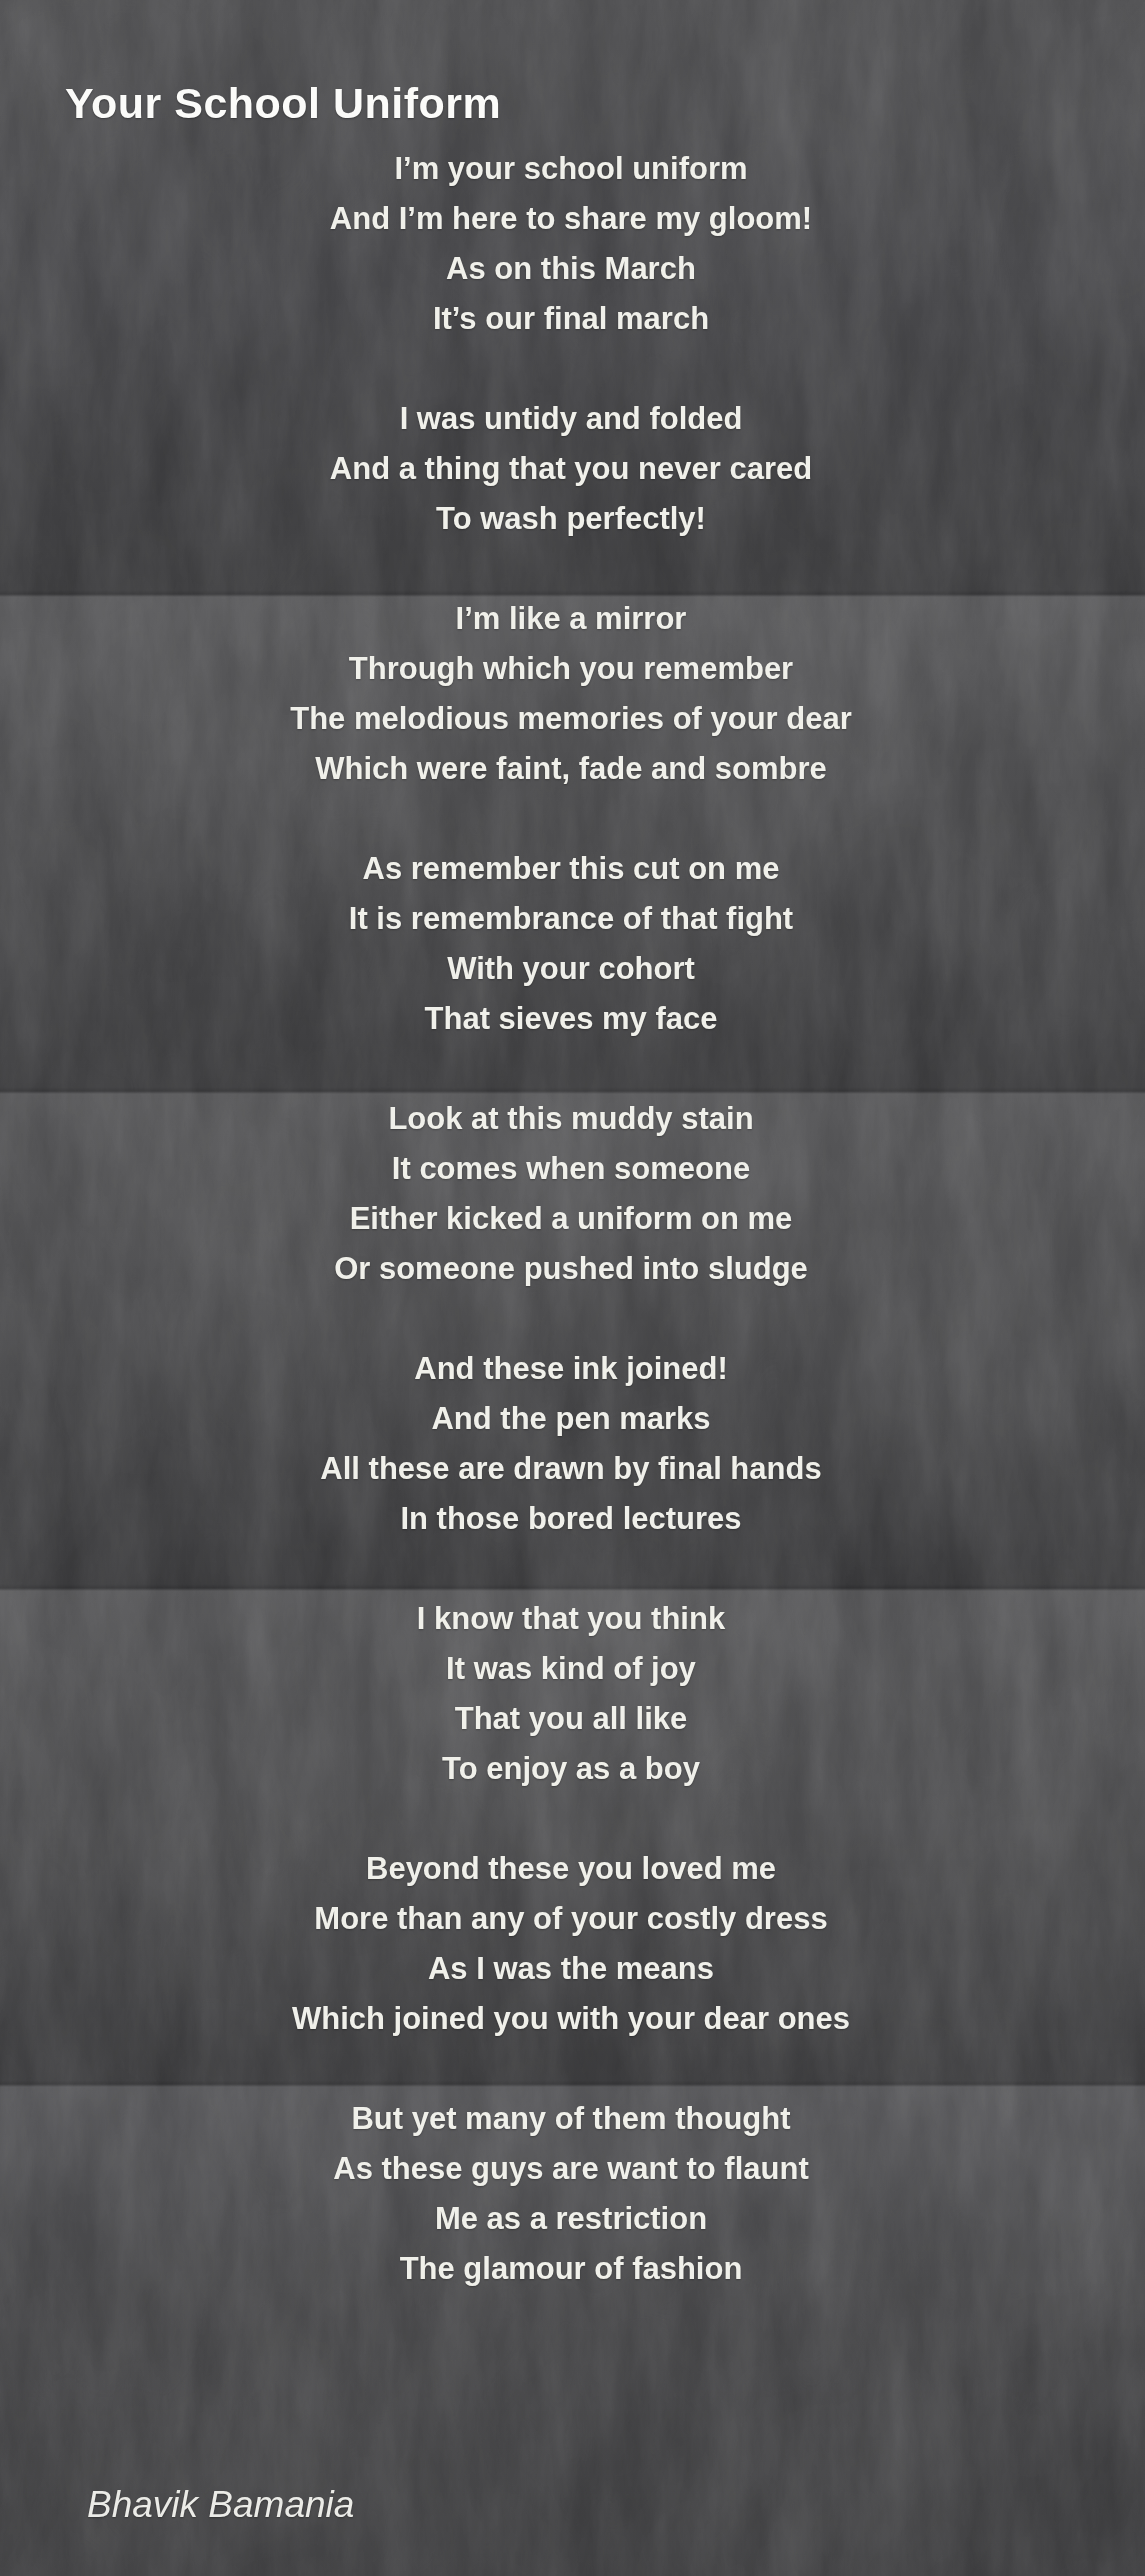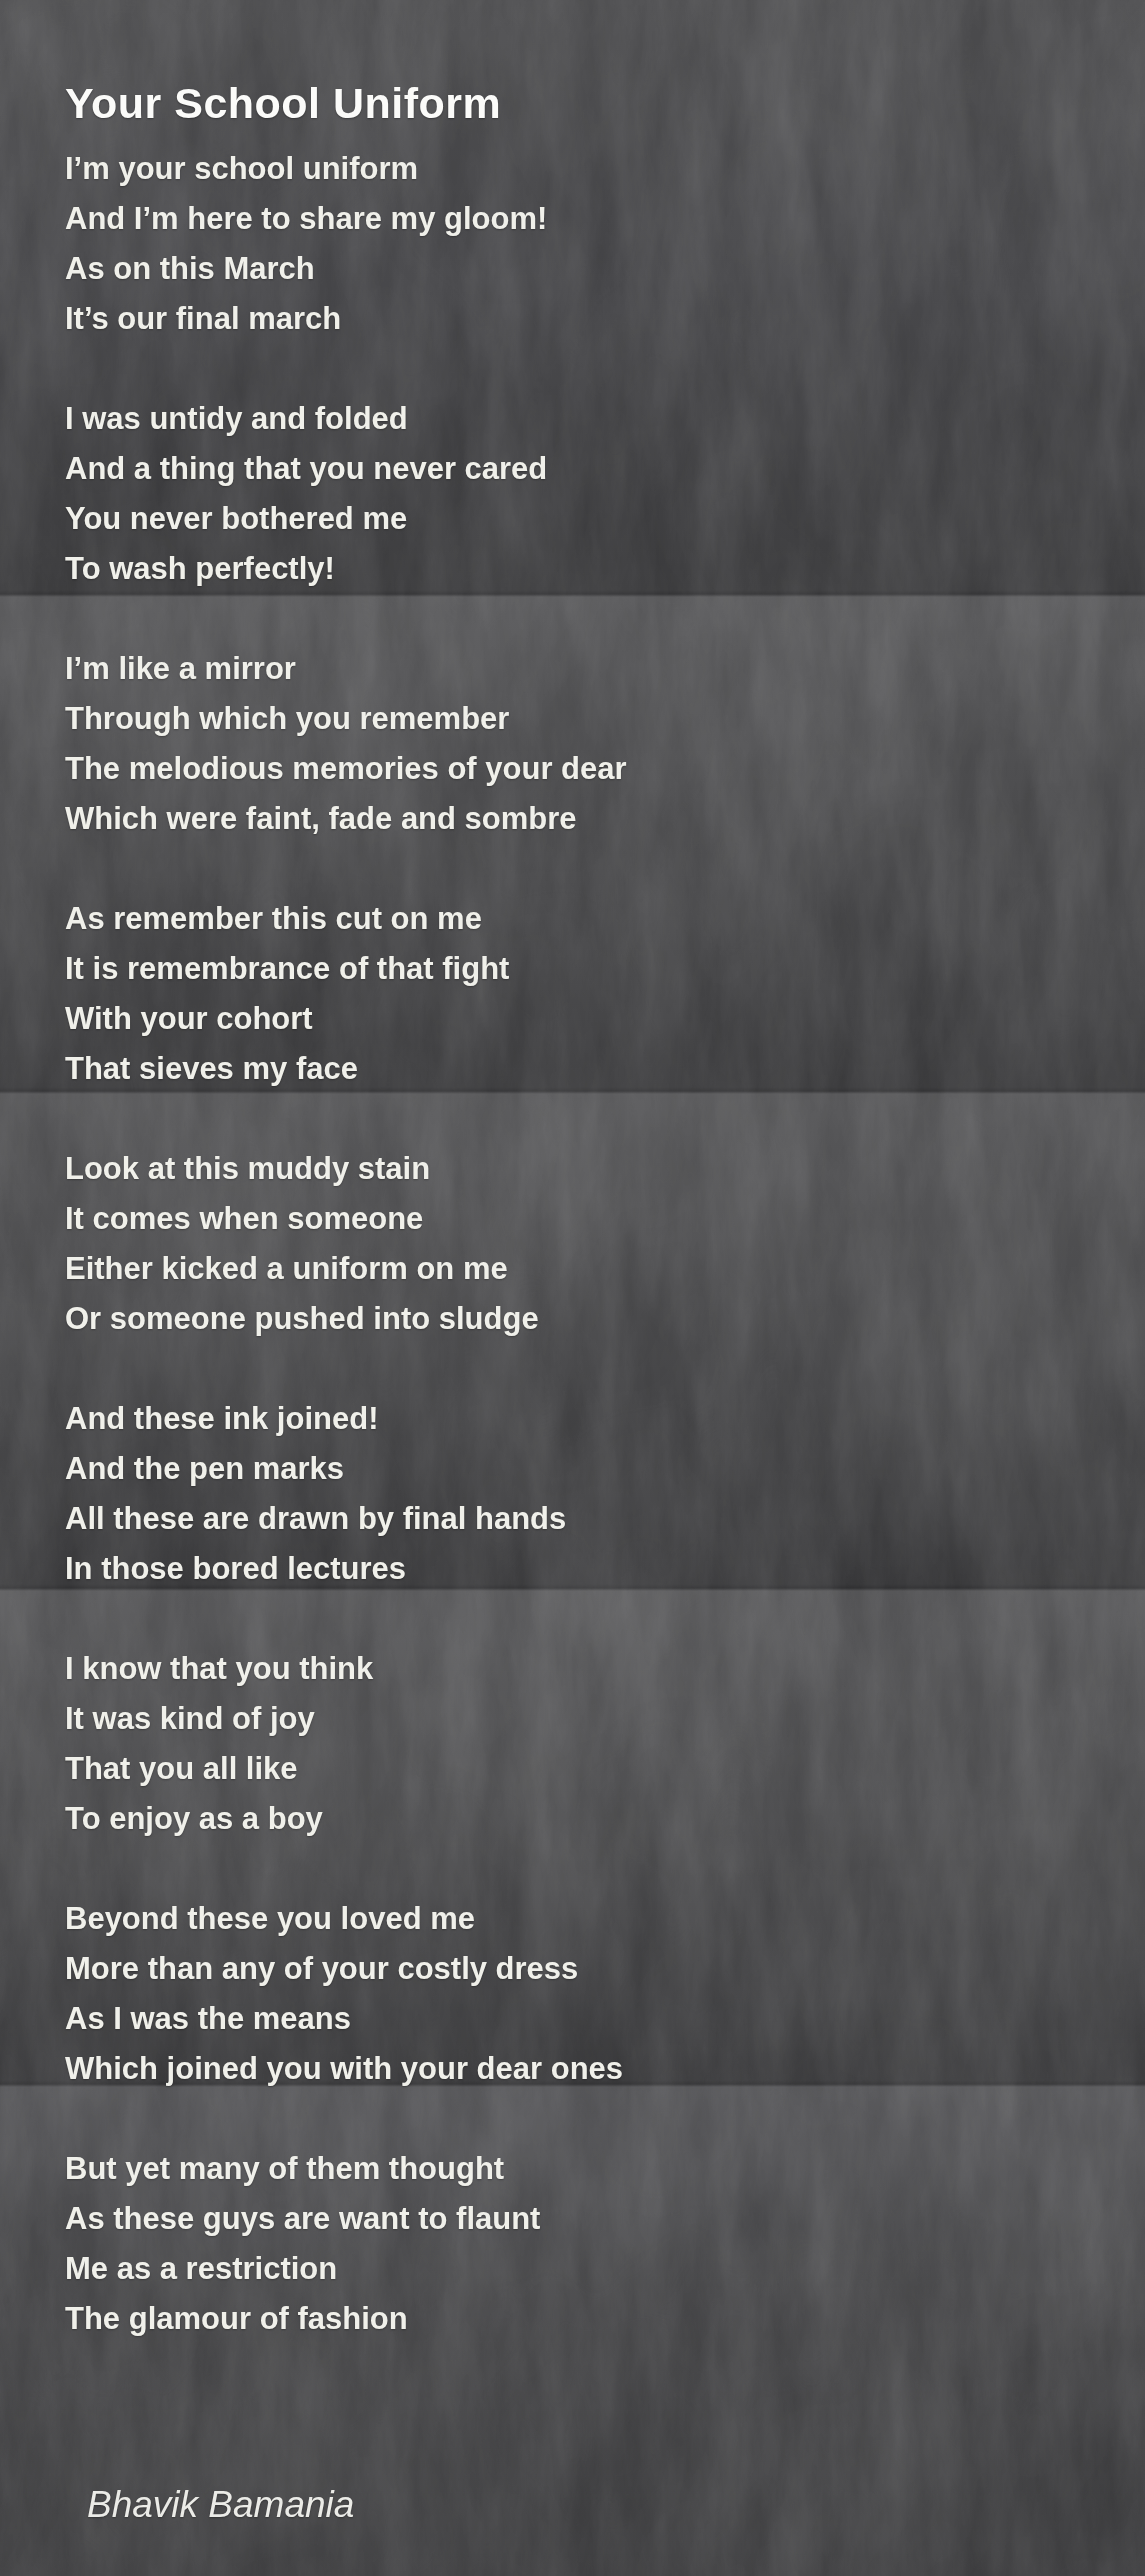--- a/index.html
+++ b/index.html
@@ -23,20 +23,21 @@
       #4a4a4c 1356px,
       #3a3a3c 1584px,
       #323234 1588px,
       #59595b 1591px,
       #4b4b4d 1852px,
       #3a3a3c 2080px,
       #333335 2084px,
       #57575a 2087px,
       #48484a 2311px,
       #3e3e40 2576px);
+    text-align: center;
   }
   .texture {
     position: absolute;
     left: 0; top: 0;
     width: 1146px; height: 2576px;
     z-index: 0;
     pointer-events: none;
   }
   .content {
     position: absolute;
@@ -120,21 +121,20 @@
       <div class="stanza">
         <p>I’m your school uniform</p>
         <p>And I’m here to share my gloom!</p>
         <p>As on this March</p>
         <p>It’s our final march</p>
       </div>
 
       <div class="stanza">
         <p>I was untidy and folded</p>
         <p>And a thing that you never cared</p>
-        <p>You never bothered me</p>
         <p>To wash perfectly!</p>
       </div>
 
       <div class="stanza">
         <p>I’m like a mirror</p>
         <p>Through which you remember</p>
         <p>The melodious memories of your dear</p>
         <p>Which were faint, fade and sombre</p>
       </div>
 

